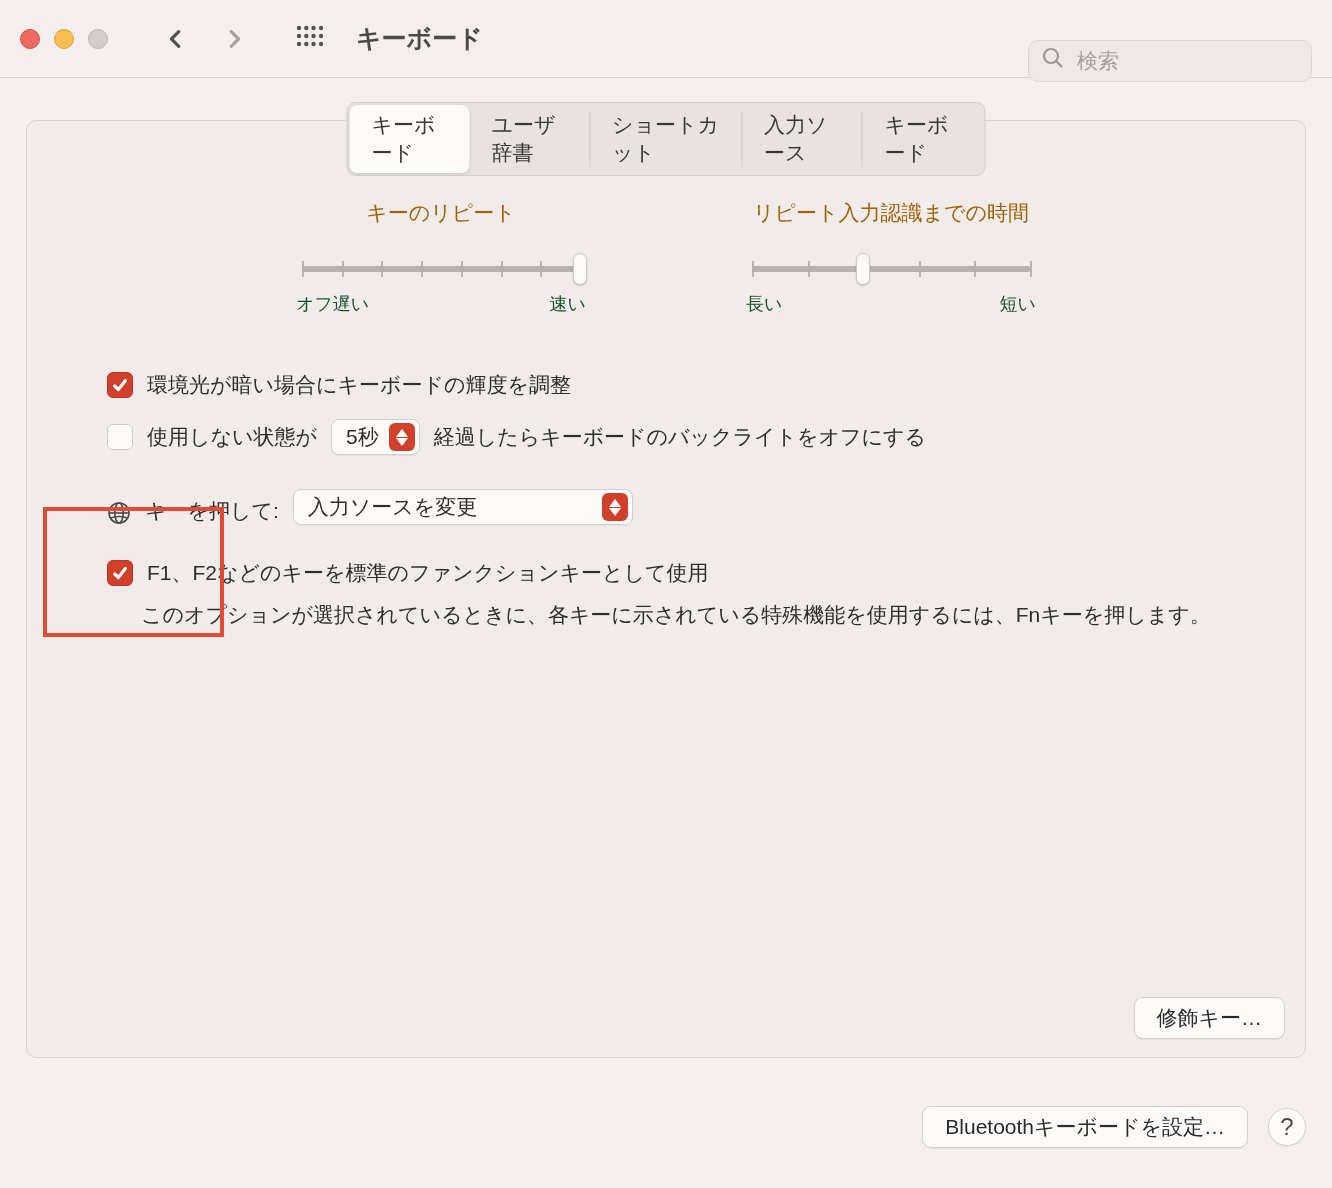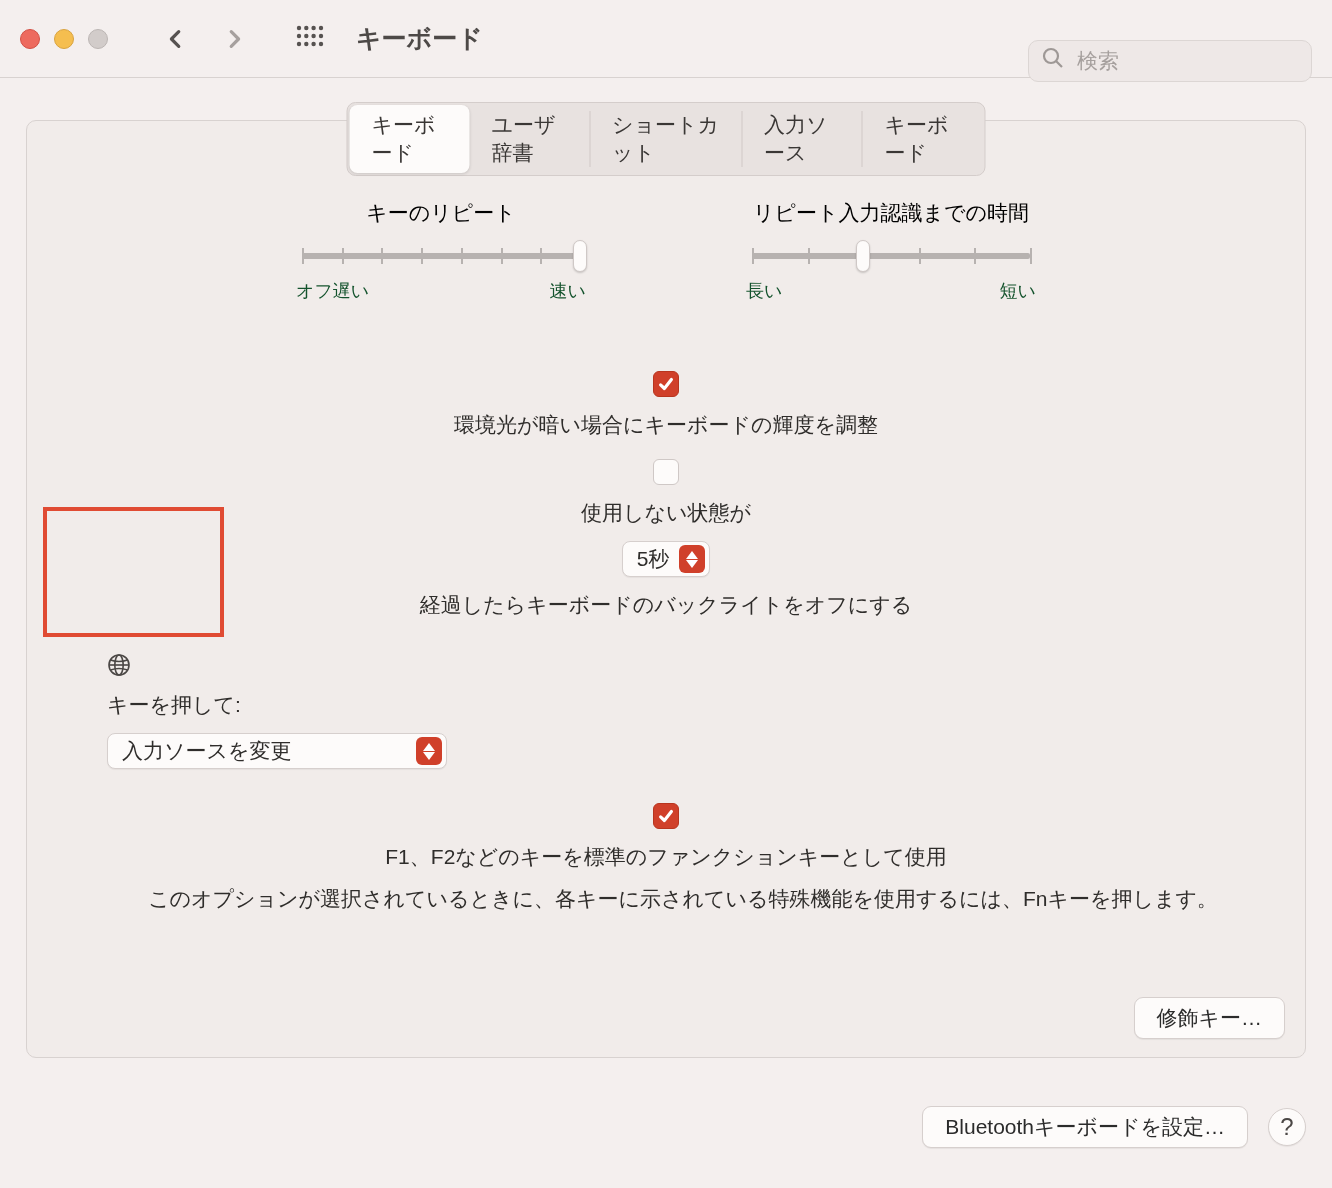--- a/index.html
+++ b/index.html
@@ -132,21 +132,21 @@
   
   .sliders {
     position: absolute;
     top: 78px;
     left: 0; right: 0;
     display: flex;
     justify-content: center;
     gap: 160px;
   }
   .slider-block { width: 290px; text-align: center; }
-  .slider-title { font-size: 21px; margin-bottom: 26px; color: #000000; }
+  .slider-title { font-size: 21px; margin-bottom: 39px; color: #a16207; }
   .slider-track {
     position: relative;
     height: 6px;
     background: var(--track);
     border-radius: 2px;
     margin: 0 6px;
   }
   .slider-tick {
     position: absolute; top: -5px;
     width: 2px; height: 16px;
@@ -174,21 +174,20 @@
     position: absolute;
     top: 240px;
     left: 80px; right: 80px;
   }
   .row {
     display: flex; align-items: center;
     gap: 14px;
     padding: 10px 0;
     font-size: 21px;
     color: #2f2d2b;
-    flex-direction: column;
   }
   .row.desc {
     padding: 0 0 0 34px;
     font-size: 21px;
     color: #2f2d2b;
     line-height: 1.7;
   }
 
   .checkbox {
     width: 26px; height: 26px;
@@ -225,21 +224,21 @@
     border-radius: 6px;
     display: inline-flex; flex-direction: column;
     align-items: center; justify-content: center;
     gap: 1px;
   }
   .select .arrows svg {
     width: 12px; height: 8px;
     fill: #fff;
   }
 
-  .globe-row { display:flex; align-items:flex-start; }
+  .globe-row { display:flex; align-items:flex-end; }
   .globe-icon {
     width: 24px; height: 24px;
     display:inline-flex;
   }
   .globe-icon svg { width:24px; height:24px; stroke:#4b4745; fill:none; stroke-width:1.6; }
 
   .highlight-box {
     position: absolute;
     left: -64px;
     top: 146px;

